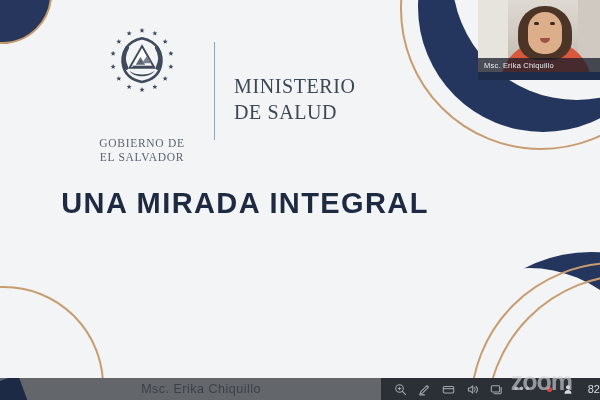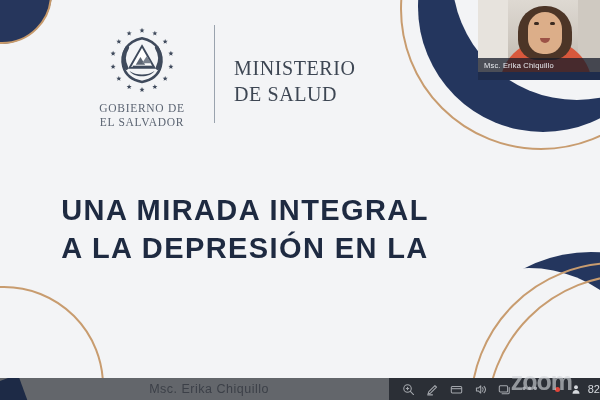--- a/index.html
+++ b/index.html
@@ -74,20 +74,21 @@
 
   
   #logo-lockup {
     position:absolute; left:82px; top:18px;
     display:flex; align-items:center; gap:0;
   }
   #gov-block {
     width:132px;
     display:flex; flex-direction:column; align-items:center;
     padding-right:12px;
+    gap:35px;
   }
   #coat-of-arms { width:78px; height:78px; display:block; }
   #gov-text {
     margin-top:5px;
     font-family:"Liberation Serif", serif;
     font-size:11.5px; letter-spacing:.7px; line-height:1.22;
     color:#5b6472; text-align:center; white-space:pre-line;
   }
   #logo-divider {
     width:1px; height:98px; background:#9aa3ae;
@@ -101,21 +102,21 @@
 
   
   #title-block {
     position:absolute; left:0; top:180px; width:490px;
     text-align:center;
     color:#1e2a41;
   }
   .t-line { letter-spacing:1.6px; line-height:1.30; }
   #t1 { font-size:28.5px; font-weight:300; letter-spacing:2.2px; }
   #t2, #t3, #t4 { font-size:29px; font-weight:700; letter-spacing:1.4px; }
-  #t2 { margin-top:12px; }
+  #t2 { margin-top:5px; }
 
   
   #toolbar {
     position:absolute; left:0; top:378px; width:600px; height:22px;
     background:#2b2f36;
     display:flex; align-items:center;
   }
   #toolbar-left {
     position:relative;
     width:437px; height:22px;
@@ -143,21 +144,21 @@
     width:13px; height:13px; opacity:.72;
     display:flex; align-items:center; justify-content:center;
   }
   .tb-icon svg { display:block; }
   #more-dots { letter-spacing:1.4px; color:#c7cad0; font-size:12px; opacity:.78; line-height:1; }
   #rec-dot {
     width:5px; height:5px; border-radius:50%;
     background:#e0453a; margin-left:5px;
   }
   #participants {
-    display:flex; align-items:center; gap:7px;
+    display:flex; align-items:center; gap:15px;
     color:#d6d9de; font-size:11px;
   }
   #zoom-watermark {
     position:absolute; right:28px; top:-11px;
     font-size:25px; font-weight:700; letter-spacing:-1px;
     color:#d4d7db; opacity:.62;
   }
 
   
   #video-tile {
@@ -271,21 +272,20 @@
       </div>
 
       <div id="logo-divider"></div>
 
       <div id="ministry-text">MINISTERIO
 DE SALUD</div>
     </div>
 
     <div id="title-block">
       <div id="t2" class="t-line">UNA MIRADA INTEGRAL</div>
-      <div id="t3" class="t-line">A LA DEPRESIÓN EN LA</div>
     </div>
   </div>
 
   <div id="vid-bottom-strip"></div>
   <div id="video-tile">
     <div id="vid-bg"></div>
     <div id="vid-wall-l"></div>
     <div id="vid-wall-r"></div>
     <div id="vid-torso"></div>
     <div id="vid-neck"></div>

